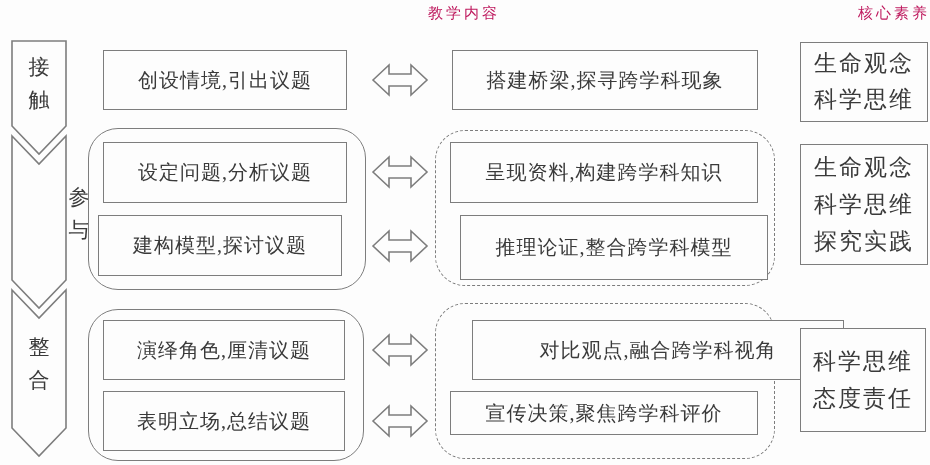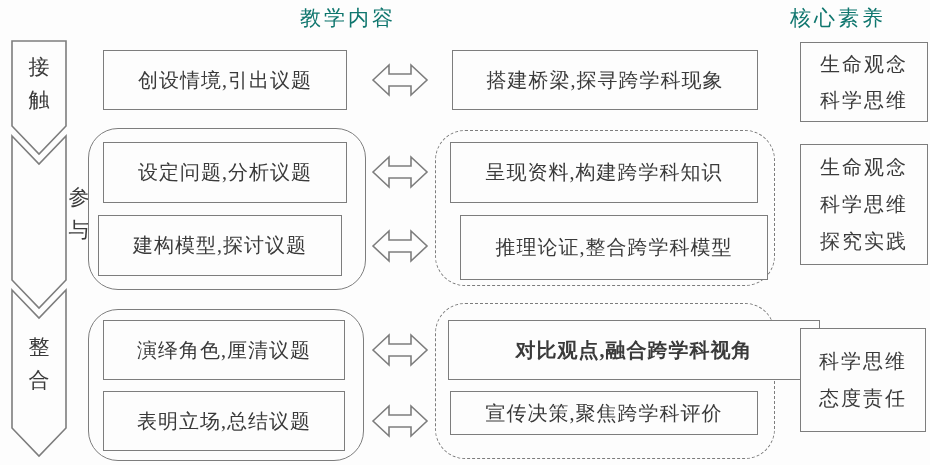--- a/index.html
+++ b/index.html
@@ -10,24 +10,24 @@
     position: relative;
     width: 930px;
     height: 465px;
     background: #fdfdfd;
     overflow: hidden;
     color: #3a3a3a;
   }
 
   .hdr {
     position: absolute;
-    font-size: 21px;
+    font-size: 15px;
     letter-spacing: 3px;
-    color: #0f766e;
-    text-align: left;
+    color: #be185d;
+    text-align: right;
     white-space: nowrap;
   }
 
   .svg-layer {
     position: absolute;
     left: 0; top: 0;
     width: 930px; height: 465px;
   }
 
   .stage-label {
@@ -65,21 +65,21 @@
     border-width: 1.4px;
   }
 
   .comp-box {
     position: absolute;
     border: 1.5px solid #7d7d7d;
     background: #fdfdfd;
     display: flex;
     align-items: center;
     justify-content: center;
-    font-size: 20px;
+    font-size: 23px;
     letter-spacing: 2px;
     line-height: 36px;
     text-align: center;
     white-space: pre-line;
   }
 </style>
 </head>
 <body>
 
 <div class="canvas">
@@ -111,21 +111,21 @@
 
   <div class="box" style="left:103px; top:50px; width:244px; height:60px;">创设情境,引出议题</div>
   <div class="box" style="left:103px; top:142px; width:244px; height:61px;">设定问题,分析议题</div>
   <div class="box" style="left:98px; top:215px; width:244px; height:61px;">建构模型,探讨议题</div>
   <div class="box" style="left:103px; top:320px; width:242px; height:60px;">演绎角色,厘清议题</div>
   <div class="box" style="left:103px; top:391px; width:242px; height:60px;">表明立场,总结议题</div>
 
   <div class="box" style="left:452px; top:50px; width:306px; height:60px;">搭建桥梁,探寻跨学科现象</div>
   <div class="box" style="left:450px; top:142px; width:308px; height:61px;">呈现资料,构建跨学科知识</div>
   <div class="box" style="left:460px; top:215px; width:308px; height:65px;">推理论证,整合跨学科模型</div>
-  <div class="box" style="left:448px; top:320px; width:372px; height:60px;font-weight:bold;">对比观点,融合跨学科视角</div>
+  <div class="box" style="left:472px; top:320px; width:372px; height:60px;">对比观点,融合跨学科视角</div>
   <div class="box" style="left:450px; top:391px; width:308px; height:44px;">宣传决策,聚焦跨学科评价</div>
 
   <div class="comp-box" style="left:800px; top:42px; width:128px; height:80px;">生命观念
 科学思维</div>
   <div class="comp-box" style="left:800px; top:144px; width:128px; height:121px; line-height:37px;">生命观念
 科学思维
 探究实践</div>
   <div class="comp-box" style="left:800px; top:328px; width:126px; height:104px; line-height:37px;">科学思维
 态度责任</div>
 

